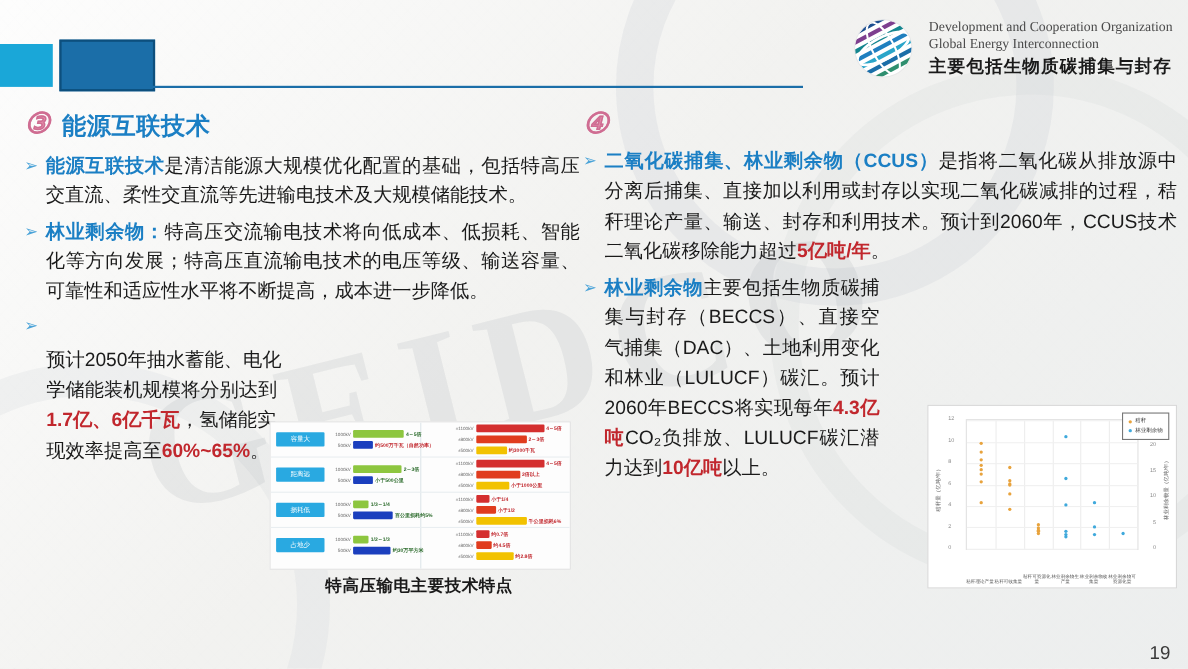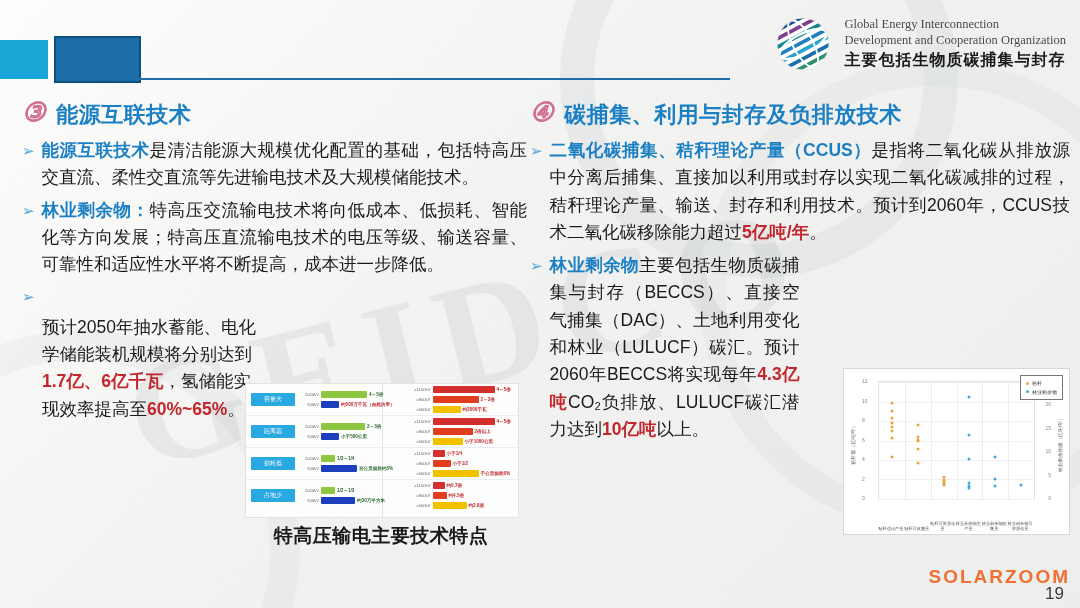--- a/index.html
+++ b/index.html
@@ -85,21 +85,21 @@
   .uhv-lab{
     width:44px;height:13px;margin-left:5px;background:#29a9e1;color:#fff;
     font-size:6px;display:flex;align-items:center;justify-content:center;border-radius:1px;flex:0 0 auto;
   }
   .uhv-half{flex:1;display:flex;flex-direction:column;justify-content:center;gap:3px;padding-left:4px;}
   .uhv-line{display:flex;align-items:center;gap:2px;font-size:4.6px;color:#4a4a4a;white-space:nowrap;}
   .kv{width:20px;text-align:right;font-size:4.2px;color:#6b6b6b;flex:0 0 auto;}
   .bar{height:7px;border-radius:1px;flex:0 0 auto;}
   .vtxt{font-size:4.6px;font-weight:bold;}
   #uhv-div{position:absolute;left:50%;top:0;bottom:0;width:1px;background:#dfe6ea;}
-  .cap{text-align:center;font-size:19px;font-weight:bold;color:#1a1a1a;margin-top:5px;letter-spacing:.5px;}
+  .cap{text-align:center;font-size:15px;font-weight:bold;color:#1a1a1a;margin-top:5px;letter-spacing:.5px;}
 
   
   #fig-right{position:absolute;left:843px;top:368px;width:225px;}
   #chartbox{width:225px;height:165px;background:#fff;border:1px solid #d8d8d8;position:relative;}
   .ax-title{
     position:absolute;font-size:5px;color:#666;white-space:nowrap;
     transform-origin:center;
   }
   #ax-left-title{left:-26px;top:72px;transform:rotate(-90deg);width:70px;text-align:center;}
   #ax-right-title{right:-26px;top:72px;transform:rotate(-90deg);width:70px;text-align:center;}
@@ -166,22 +166,22 @@
           <rect x="0" y="56" width="100" height="6" fill="#2aa5c9"></rect>
           <rect x="0" y="68" width="100" height="6" fill="#1b6ea8"></rect>
           <rect x="0" y="80" width="100" height="6" fill="#2f8f6f"></rect>
         </g>
         <ellipse cx="50" cy="50" rx="42" ry="16" fill="none" stroke="#ffffff" stroke-width="4" transform="rotate(-28 50 50)"></ellipse>
         <ellipse cx="50" cy="50" rx="16" ry="42" fill="none" stroke="#ffffff" stroke-width="3" transform="rotate(-28 50 50)"></ellipse>
       </g>
       <circle cx="50" cy="50" r="42" fill="none" stroke="#e8e8e8" stroke-width="1.5"></circle>
     </svg>
     <div>
+      <div class="logo-en">Development and Cooperation Organization</div>
       <div class="logo-en">Global Energy Interconnection</div>
-      <div class="logo-en">Development and Cooperation Organization</div>
       <div class="logo-cn">主要包括生物质碳捕集与封存</div>
     </div>
   </div>
 
   <div class="col" id="col-left">
     <div class="sec-head">
       <span class="circ-num">③</span>
       <span class="sec-title">能源互联技术</span>
     </div>
 
@@ -335,26 +335,25 @@
             </div>
           </div>
         </div>
     </div>
     <div class="cap">特高压输电主要技术特点</div>
   </div>
 
   <div class="col" id="col-right">
     <div class="sec-head">
       <span class="circ-num">④</span>
-      <span class="sec-title">碳捕集、利用与封存及负排放技术</span>
     </div>
 
     <div class="bullet">
       <span class="arrow">➢</span>
-      <span class="btxt justify"><span class="hl-blue">二氧化碳捕集、秸秆理论产量（CCUS）</span><span>是指将二氧化碳从排放源中分离后捕集、直接加以利用或封存以实现二氧化碳减排的过程，秸秆理论产量、输送、封存和利用技术。预计到2060年，CCUS技术二氧化碳移除能力超过</span><span class="hl-red">5亿吨/年</span><span>。</span></span>
+      <span class="btxt justify"><span class="hl-blue">二氧化碳捕集、林业剩余物（CCUS）</span><span>是指将二氧化碳从排放源中分离后捕集、直接加以利用或封存以实现二氧化碳减排的过程，秸秆理论产量、输送、封存和利用技术。预计到2060年，CCUS技术二氧化碳移除能力超过</span><span class="hl-red">5亿吨/年</span><span>。</span></span>
     </div>
 
     <div class="bullet" style="margin-top:6px;">
       <span class="arrow">➢</span>
       <span class="btxt justify" style="width:250px;"><span class="hl-blue">林业剩余物</span><span>主要包括生物质碳捕集与封存（BECCS）、直接空气捕集（DAC）、土地利用变化和林业（LULUCF）碳汇。预计2060年BECCS将实现每年</span><span class="hl-red">4.3亿吨</span><span>CO₂负排放、LULUCF碳汇潜力达到</span><span class="hl-red">10亿吨</span><span>以上。</span></span>
     </div>
   </div>
 
   <div id="fig-right">
     <div id="chartbox">
@@ -434,15 +433,14 @@
             <span>秸秆</span>
           </div>
           <div class="lg-row">
             <span class="lg-dot" style="background: rgb(63, 169, 220);"></span>
             <span>林业剩余物</span>
           </div>
         </div>
     </div>
   </div>
 
-  <div id="watermark">SOLARZOOM</div>
   <div id="pagenum">19</div>
 </div>
 
 </body></html>

